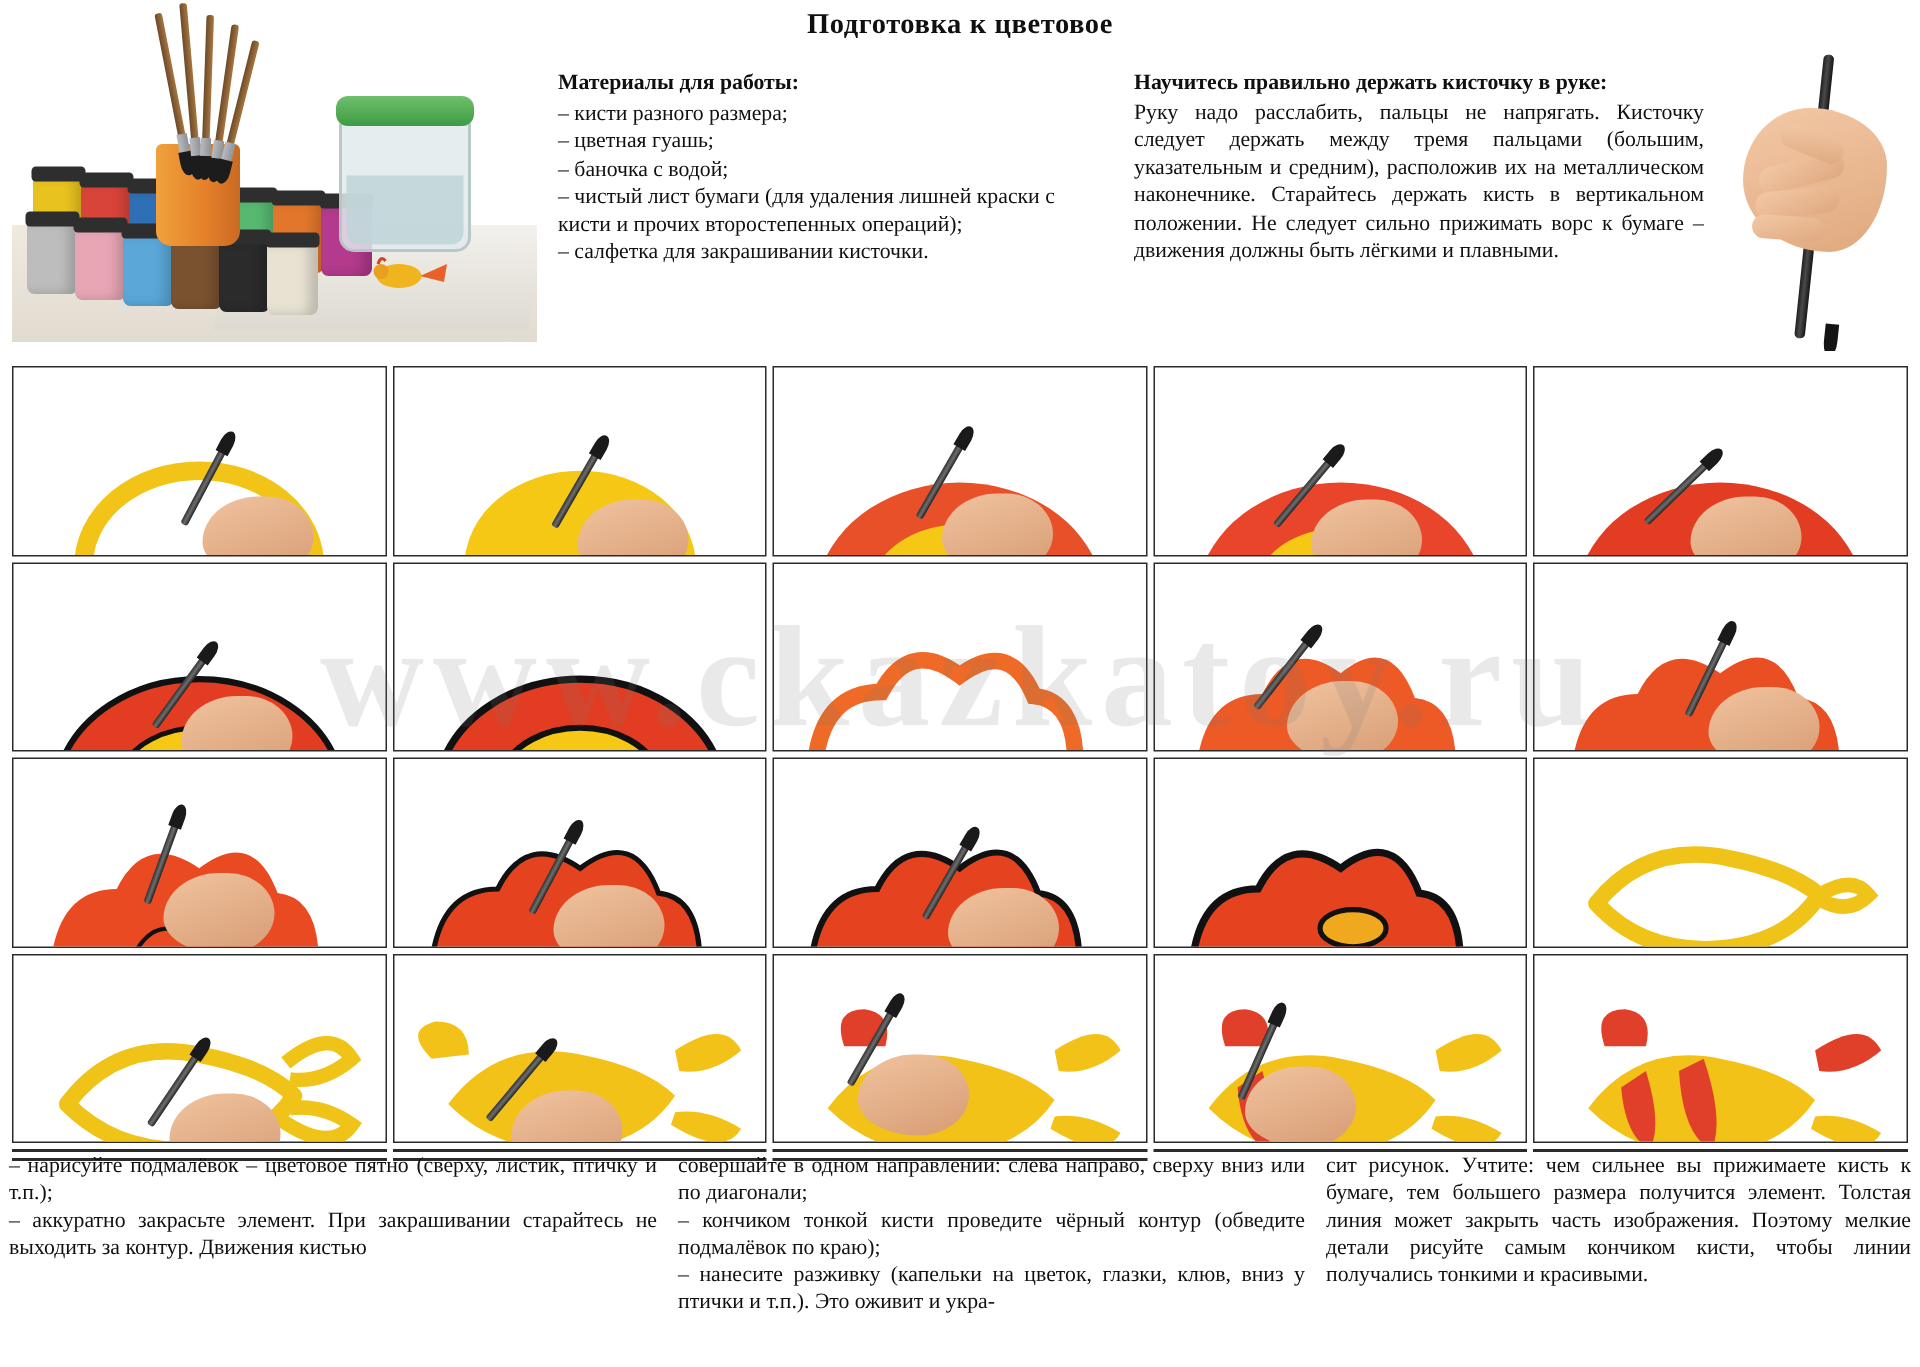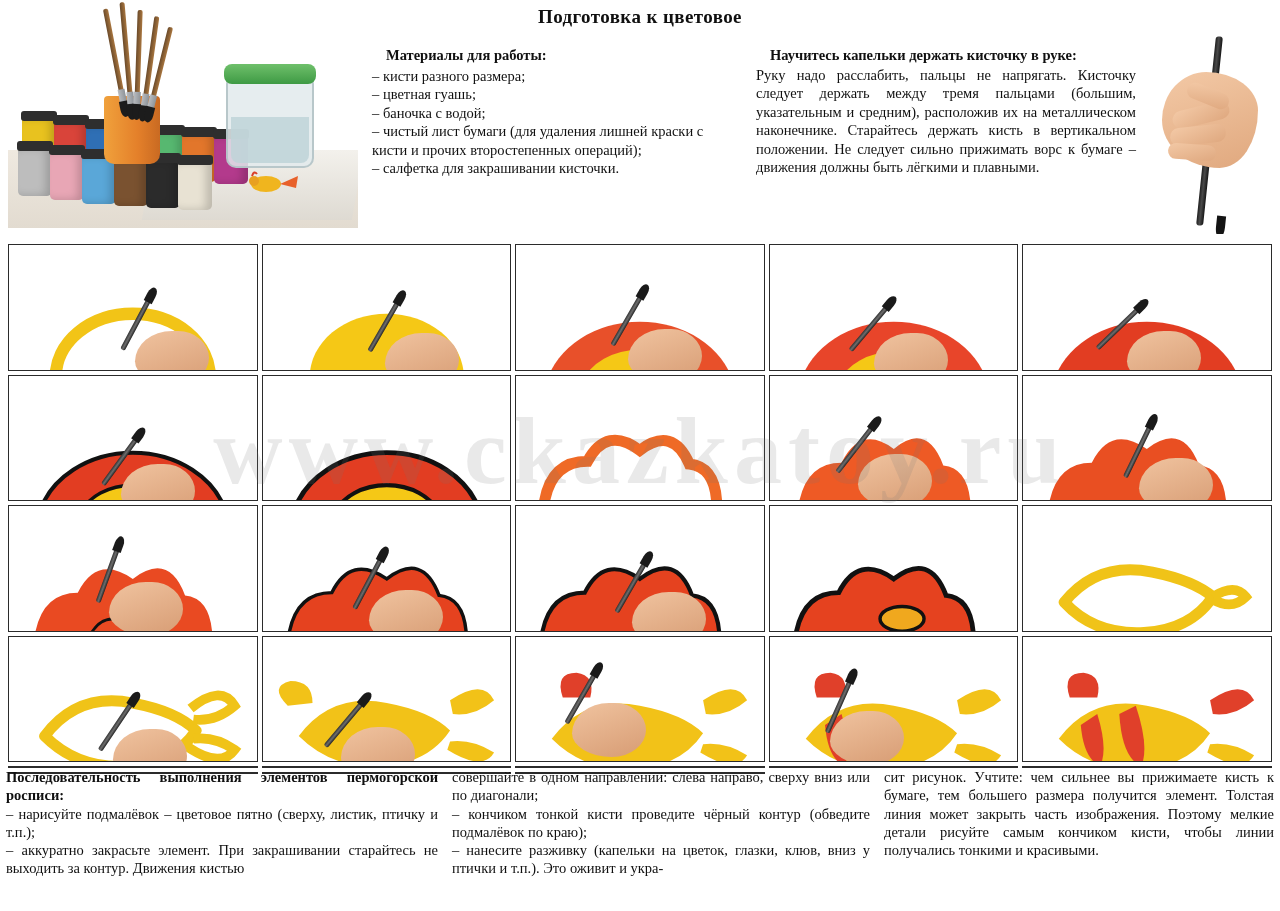--- a/index.html
+++ b/index.html
@@ -112,21 +112,21 @@
     position: absolute; left: 232px; top: 168px; width: 60px; height: 30px;
   }
 
   
   .top-text {
     position: absolute;
     font-family: "Liberation Serif", serif;
     font-size: 14.5px;
     line-height: 1.28;
   }
-  .top-text .head { font-weight: bold; margin-left: 14px; }
+  .top-text .head { font-weight: bold; }
   #materials-block { left: 372px; top: 46px; width: 364px; }
   #materials-block ul { list-style: none; margin: 2px 0 0 0; padding: 0; }
   #materials-block li { margin: 0; text-indent: 0; }
   #materials-block li::before { content: "– "; }
   #hold-brush-block { left: 756px; top: 46px; width: 380px; }
   #hold-brush-block p { margin: 1px 0 0 0; text-align: justify; }
 
   
   #hand-photo {
     position: absolute;
@@ -314,21 +314,21 @@
   <ul>
     <li>кисти разного размера;</li>
     <li>цветная гуашь;</li>
     <li>баночка с водой;</li>
     <li>чистый лист бумаги (для удаления лишней краски с кисти и прочих второстепенных операций);</li>
     <li>салфетка для закрашивании кисточки.</li>
   </ul>
 </div>
 
 <div class="top-text" id="hold-brush-block">
-  <div class="head">Научитесь капельки держать кисточку в руке:</div>
+  <div class="head">Научитесь правильно держать кисточку в руке:</div>
   <p>Руку надо расслабить, пальцы не напрягать. Кисточку следует держать между тремя пальцами (большим, указательным и средним), расположив их на металлическом наконечнике. Старайтесь держать кисть в вертикальном положении. Не следует сильно прижимать ворс к бумаге – движения должны быть лёгкими и плавными.</p>
 </div>
 
 <div id="hand-photo">
   <div class="hand-brush"></div>
   <div class="hand-brush-tip"></div>
   <div class="hand-shape"></div>
   <div class="finger" style="left:32px; top:82px; width:58px; height:18px; transform:rotate(-14deg);"></div>
   <div class="finger" style="left:30px; top:102px; width:56px; height:18px; transform:rotate(-6deg);"></div>
   <div class="finger" style="left:46px; top:64px; width:44px; height:16px; transform:rotate(22deg);"></div>
@@ -660,21 +660,20 @@
     </svg>
     <span class="step-index">28</span>
   </div>
 
 </div>
 
 <div id="watermark">www.ckazkatoy.ru</div>
 
 <div id="bottom-text">
   <div>
-    <p class="lead">Последовательность выполнения элементов пермогорской росписи:</p>
     <p class="dash">нарисуйте подмалёвок – цветовое пятно (сверху, листик, птичку и т.п.);</p>
     <p class="dash">аккуратно закрасьте элемент. При закрашивании старайтесь не выходить за контур. Движения кистью</p>
   </div>
   <div>
     <p>совершайте в одном направлении: слева направо, сверху вниз или по диагонали;</p>
     <p class="dash">кончиком тонкой кисти проведите чёрный контур (обведите подмалёвок по краю);</p>
     <p class="dash">нанесите разживку (капельки на цветок, глазки, клюв, вниз у птички и т.п.). Это оживит и укра-</p>
   </div>
   <div>
     <p>сит рисунок. Учтите: чем сильнее вы прижимаете кисть к бумаге, тем большего размера получится элемент. Толстая линия может закрыть часть изображения. Поэтому мелкие детали рисуйте самым кончиком кисти, чтобы линии получались тонкими и красивыми.</p>

